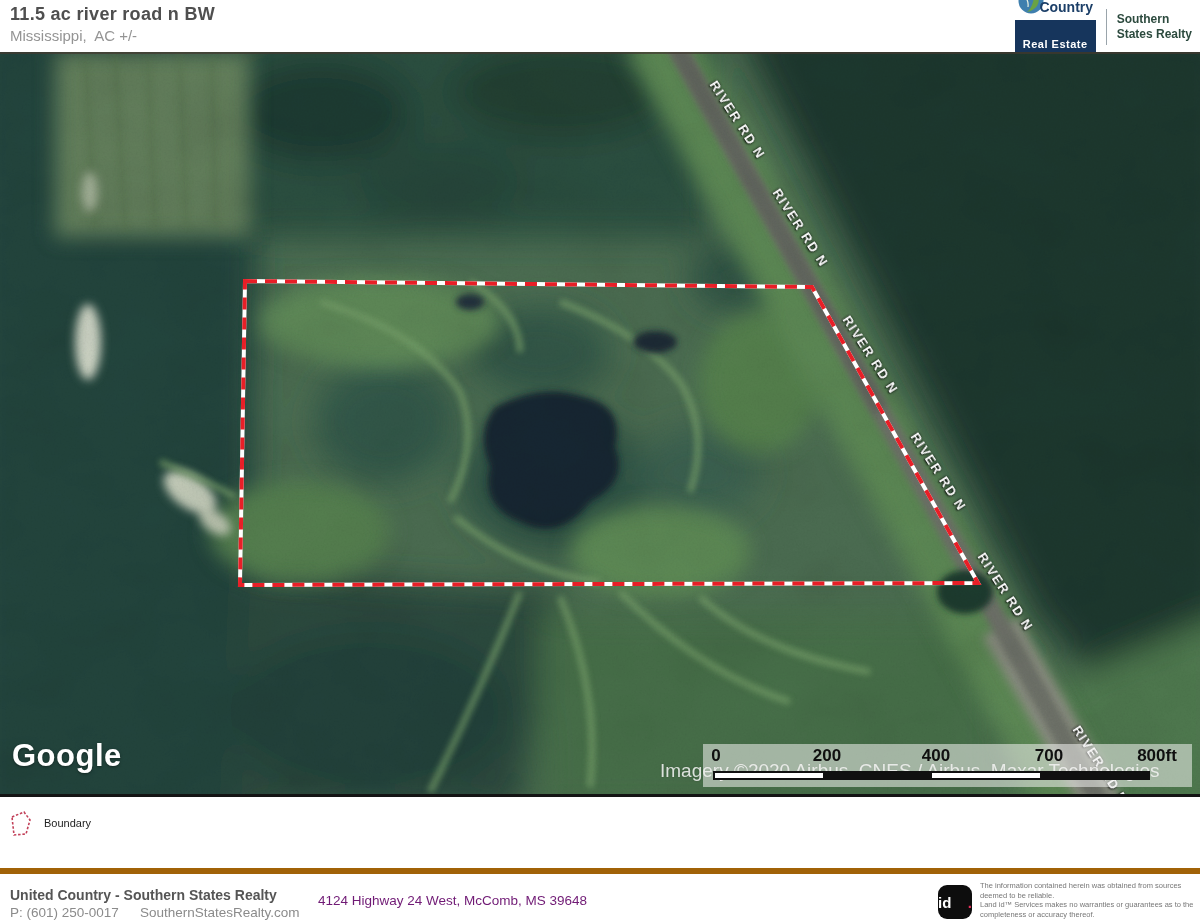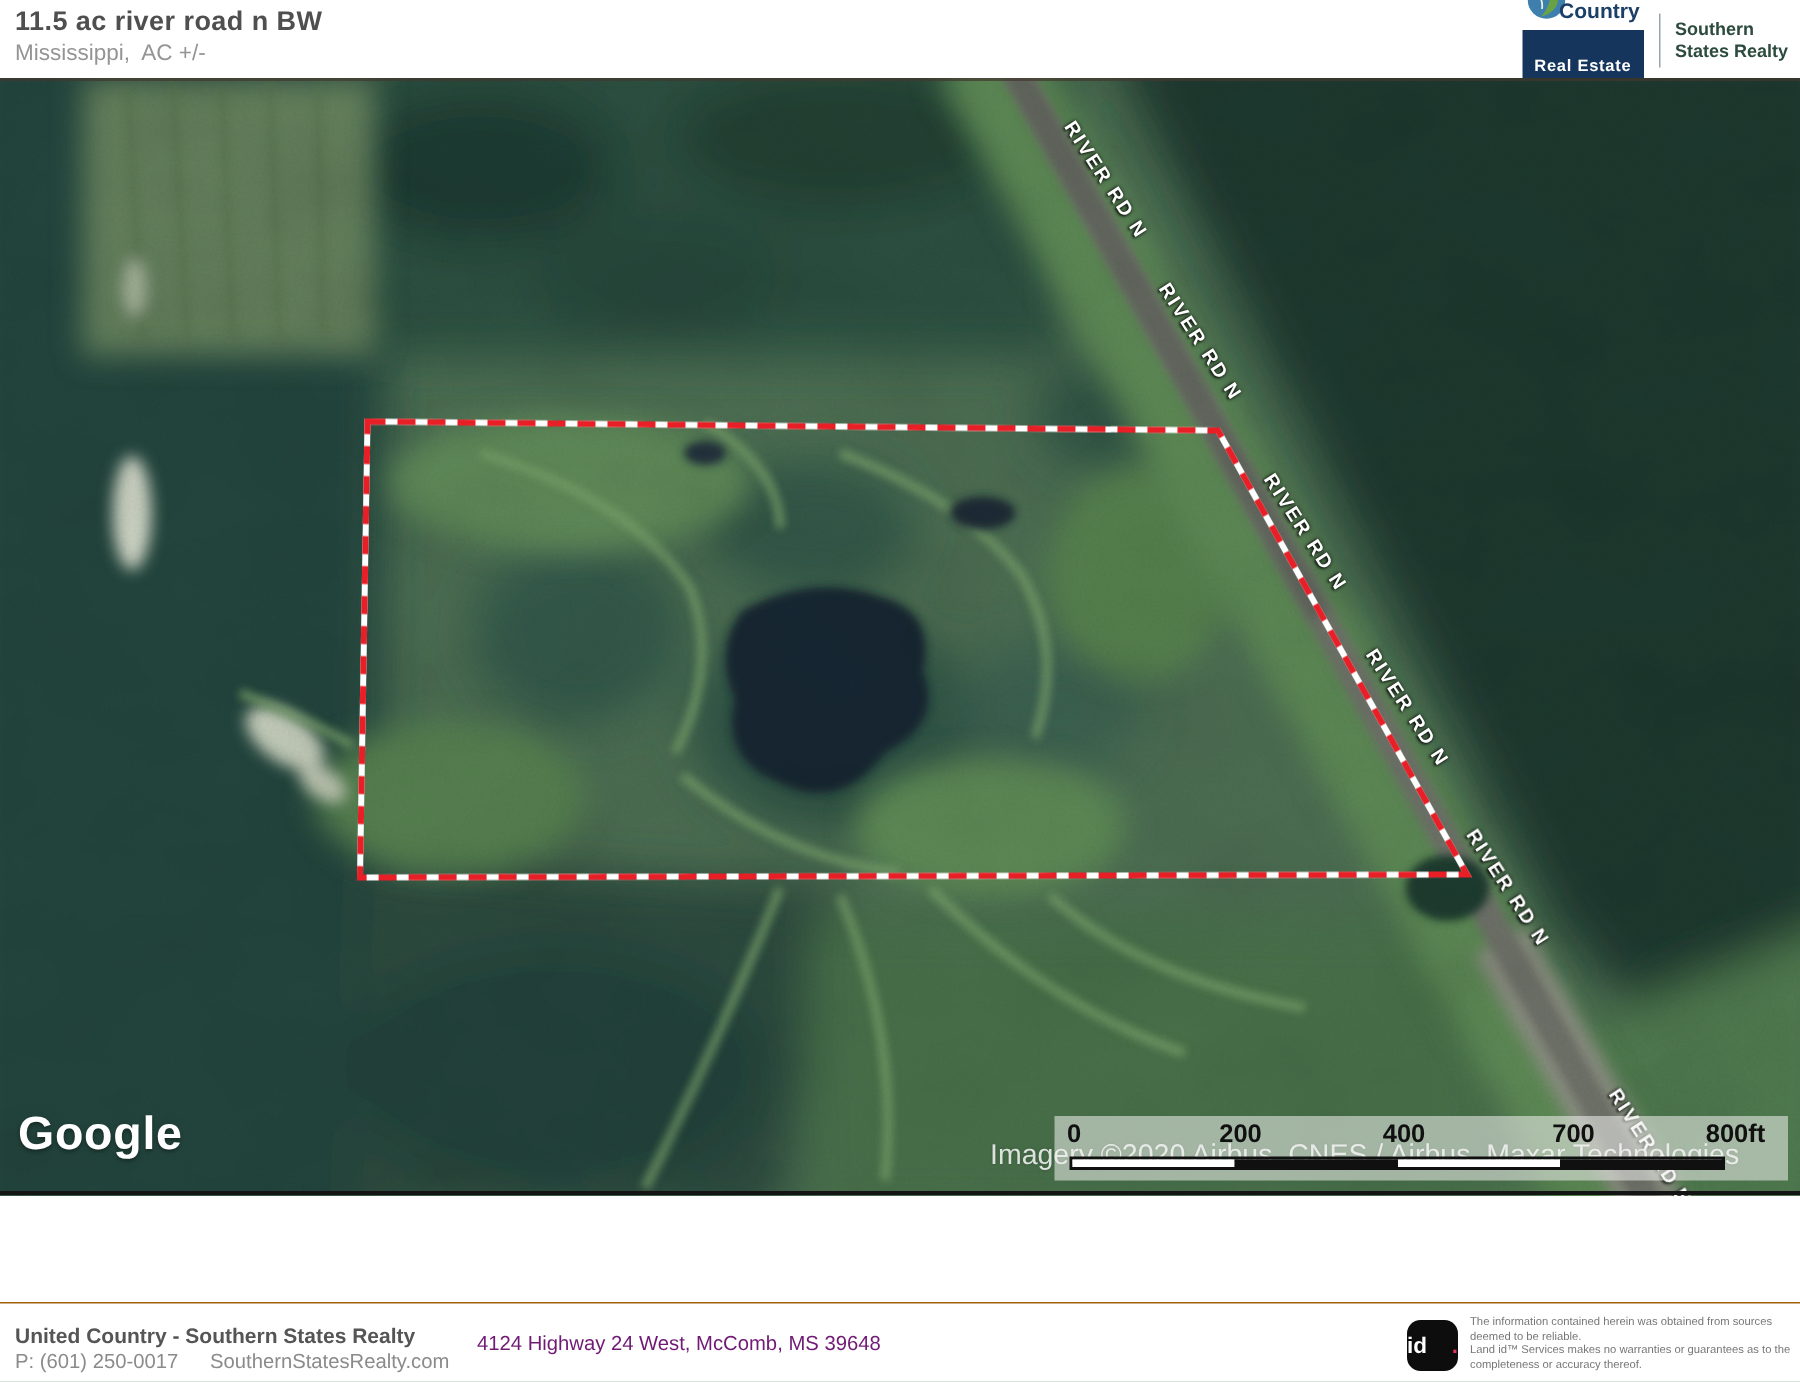--- a/index.html
+++ b/index.html
@@ -51,21 +51,21 @@
   .scalebar .seg { flex:1 1 25%; }
   .seg-w { background:#ffffff; } .seg-b { background:#101010; }
 
   
   .legend { position:absolute; left:0; top:797px; width:1200px; height:71px; background:#fff; }
   .legend-item { position:absolute; left:8px; top:12px; display:flex; align-items:center; }
   .legend-icon { width:26px; height:28px; }
   .legend-label { margin-left:10px; font-size:11px; color:#222; }
 
   
-  .footer { position:absolute; left:0; top:868px; width:1200px; height:40px; background:#fff; border-top:1px solid #a16207;text-decoration:underline; }
+  .footer { position:absolute; left:0; top:868px; width:1200px; height:40px; background:#fff; border-top:6px solid #a16207;text-decoration:underline; }
   .footer-company { position:absolute; left:10px; top:13px; font-size:14px; font-weight:bold; color:#555; }
   .footer-phone { position:absolute; left:10px; top:31px; font-size:13.5px; color:#8b8b8b; }
   .footer-site { position:absolute; left:140px; top:31px; font-size:13.5px; color:#8b8b8b; }
   .footer-address { position:absolute; left:318px; top:19px; font-size:13.5px; color:#701a75; }
   .id-badge { position:absolute; left:938px; top:11px; width:34px; height:34px; background:#0d0d0d; border-radius:9px;
     display:flex; align-items:center; justify-content:space-between; color:#fff; font-weight:bold; font-size:15px; }
   .id-badge .dot { color:#e8315b; }
   .disclaimer { position:absolute; left:980px; top:7px; width:215px; font-size:7.5px; line-height:9.5px; color:#777; }
 </style>
 </head>
@@ -225,20 +225,28 @@
           <div class="seg seg-b"></div>
           <div class="seg seg-w"></div>
           <div class="seg seg-b"></div>
       </div>
     </div>
 
     <div class="map-top-line"></div>
     <div class="map-bottom-line"></div>
   </div>
 
+  <div class="legend">
+    <div class="legend-item">
+      <svg class="legend-icon" viewBox="0 0 26 28">
+        <polygon points="4,8 16,3 22,11 18,25 6,26" fill="#fff" stroke="#c24059" stroke-width="1.6" stroke-dasharray="2.5 1.8"></polygon>
+      </svg>
+      <span class="legend-label">Boundary</span>
+    </div>
+  </div>
 
   <div class="footer">
     <div class="footer-company">United Country - Southern States Realty</div>
     <div class="footer-phone">P: (601) 250-0017</div>
     <div class="footer-site">SouthernStatesRealty.com</div>
     <div class="footer-address">4124 Highway 24 West, McComb, MS 39648</div>
 
     <div class="id-badge">
       <span>id</span>
         <span class="dot">.</span>

